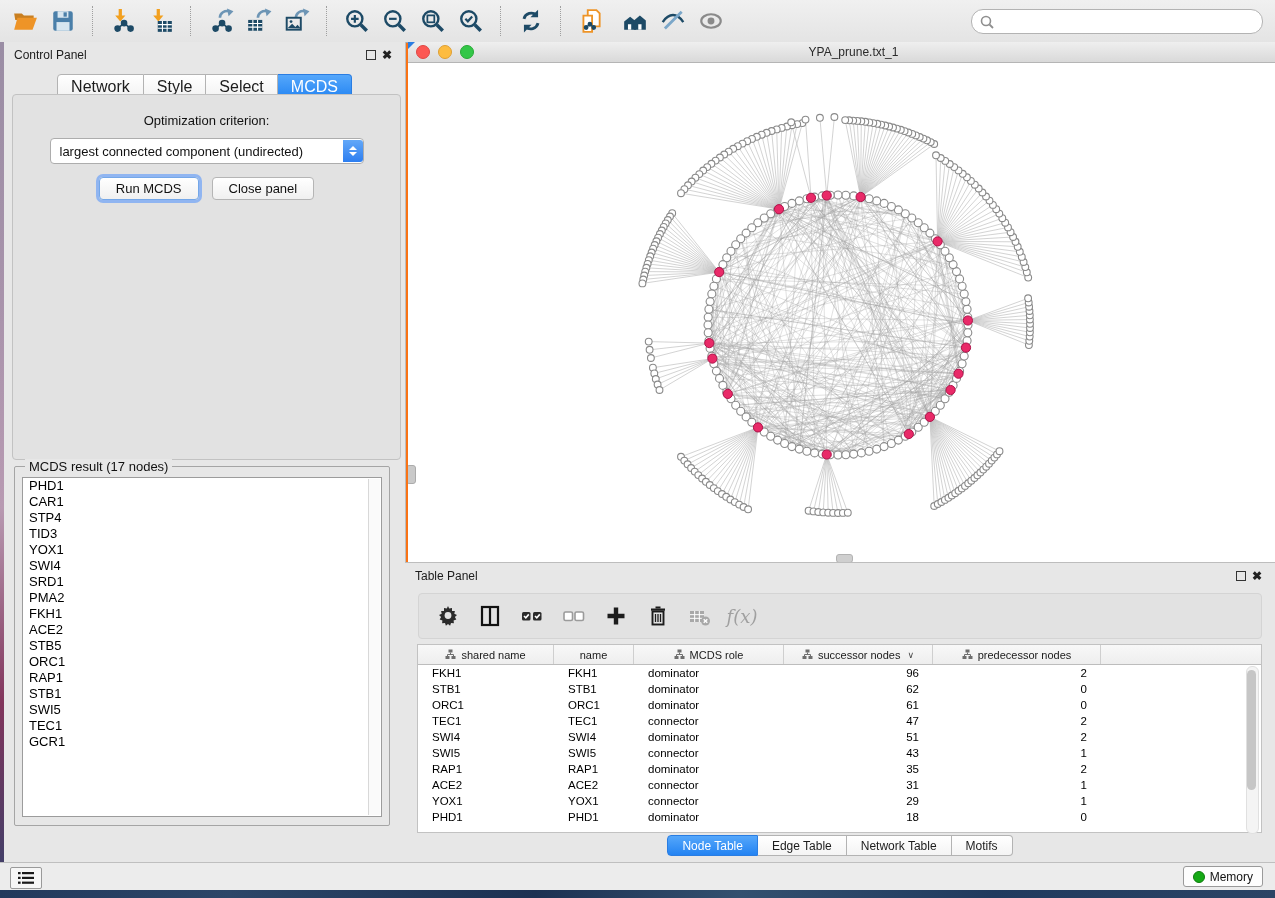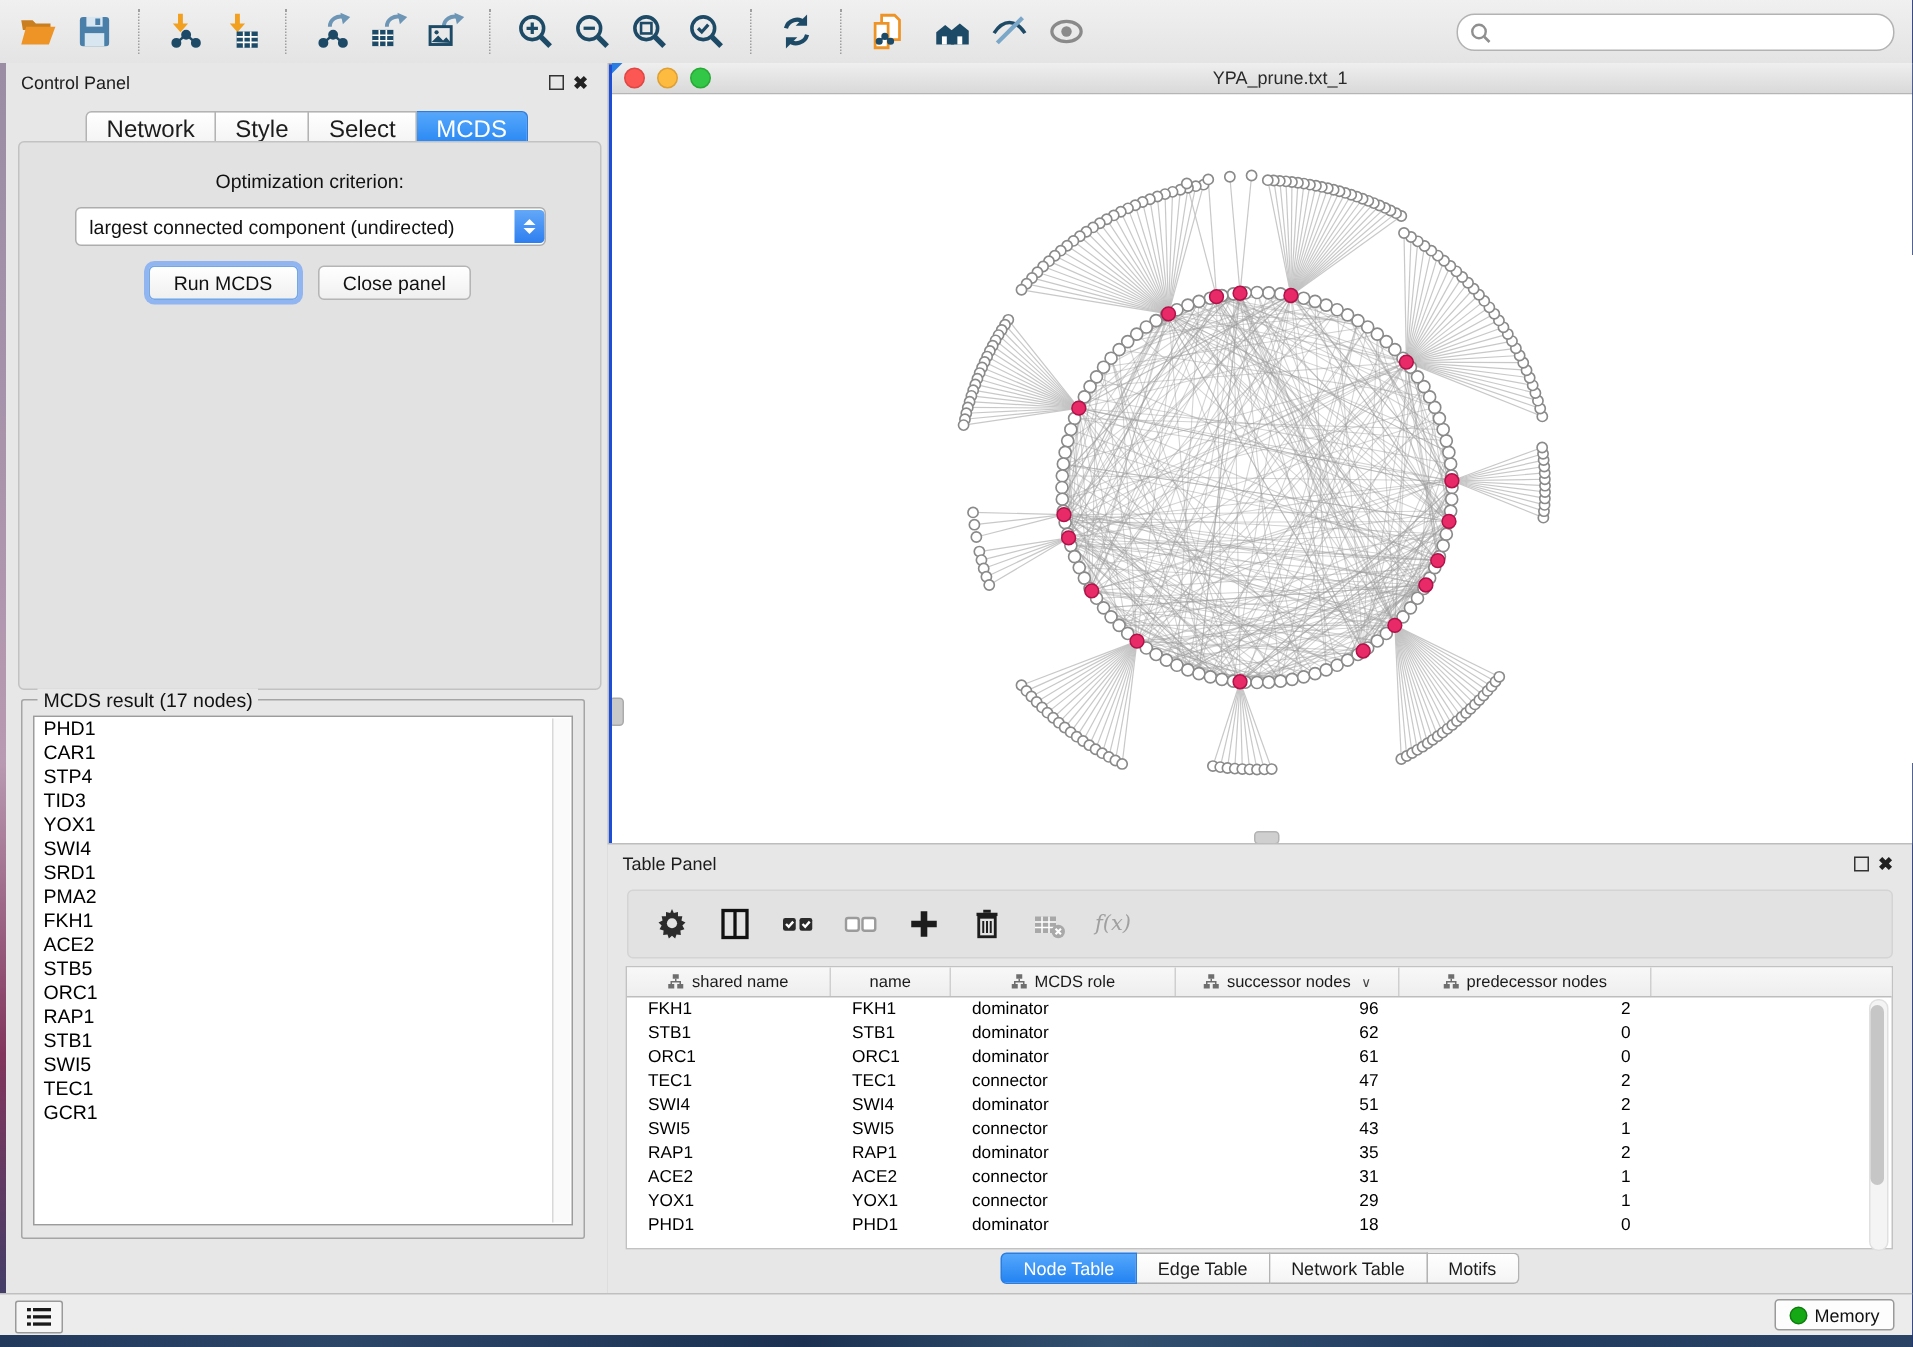--- a/index.html
+++ b/index.html
@@ -1,17 +1,17 @@
 <!DOCTYPE html>
 <html><head>
 <meta charset="utf-8">
 <style>
   html,body{margin:0;padding:0;background:#222;}
   body{font-family:"Liberation Sans", sans-serif;}
-  #app{position:relative;width:1275px;height:898px;background:#1d4ed8;overflow:hidden;}
+  #app{position:relative;width:1275px;height:898px;background:#f97316;overflow:hidden;}
 
   
   .toolbar{position:absolute;left:0;top:0;width:1275px;height:42px;background:linear-gradient(180deg,#f0f0f0,#e4e4e4);border-bottom:1px solid #a8a8a8;display:flex;align-items:center;}
   .tb-group{display:flex;align-items:center;padding:0 6px;}
   .tb-sep{width:1px;height:30px;border-left:1px dotted #9f9f9f;margin:0 4px;}
   .tb-btn{width:38px;height:34px;display:flex;align-items:center;justify-content:center;cursor:default;}
   .tb-btn svg{width:26px;height:26px;}
   .search-wrap{position:absolute;right:12px;top:9px;width:290px;height:23px;background:#fff;border:1px solid #b3b3b3;border-radius:12px;display:flex;align-items:center;}
   .search-wrap svg{width:14px;height:14px;margin-left:8px;flex:none;}
   .search-input{border:none;outline:none;background:transparent;flex:1;height:18px;font-size:12px;padding:0 8px 0 4px;}
@@ -61,21 +61,21 @@
   .net-canvas{position:relative;width:867px;height:499px;background:#fff;overflow:hidden;}
   .corner-marker{position:absolute;left:0;top:0;width:0;height:0;border-left:7px solid #2a7de2;border-bottom:7px solid transparent;}
   .vthumb{position:absolute;left:-2px;top:402px;width:8px;height:17px;background:#c9c9c9;border:1px solid #ababab;border-radius:3px;}
   .hthumb{position:absolute;left:428px;top:491px;width:15px;height:7px;background:#cfcfcf;border:1px solid #b3b3b3;border-radius:3px;}
 
   
   .table-panel{position:absolute;left:405px;top:562px;width:870px;height:300px;background:#e7e7e7;border-top:1px solid #bdbdbd;}
   .tbl-toolbar{position:absolute;left:13px;top:30px;width:844px;height:46px;background:#e2e2e2;border:1px solid #d4d4d4;border-radius:4px;display:flex;align-items:center;padding-left:10px;gap:4px;box-sizing:border-box;}
   .tt-btn{width:38px;height:36px;display:flex;align-items:center;justify-content:center;}
   .tt-btn svg{width:24px;height:24px;}
-  .tt-btn .fx{font-family:"DejaVu Serif",serif;font-style:italic;font-size:14px;color:#a0a0a0;}
+  .tt-btn .fx{font-family:"DejaVu Serif",serif;font-style:italic;font-size:18px;color:#a0a0a0;}
   .tbl{position:absolute;left:12px;top:81px;width:845px;height:189px;background:#fff;border:1px solid #c2c2c2;box-sizing:border-box;}
   .tbl-header{display:flex;height:19px;background:linear-gradient(180deg,#f8f8f8,#eeeeee);border-bottom:1px solid #bdbdbd;}
   .th{display:flex;align-items:center;justify-content:center;gap:5px;border-right:1px solid #cfcfcf;font-size:11px;color:#1a1a1a;box-sizing:border-box;}
   .th svg{flex:none;}
   .th .dd{font-size:9px;color:#444;margin-left:2px;}
   .tbl-body{position:relative;}
   .tr{display:flex;height:16px;}
   .td{font-size:11.5px;line-height:16px;color:#000;box-sizing:border-box;white-space:nowrap;overflow:hidden;}
   .td.left{padding-left:14px;text-align:left;}
   .td.right{padding-right:14px;text-align:right;}

